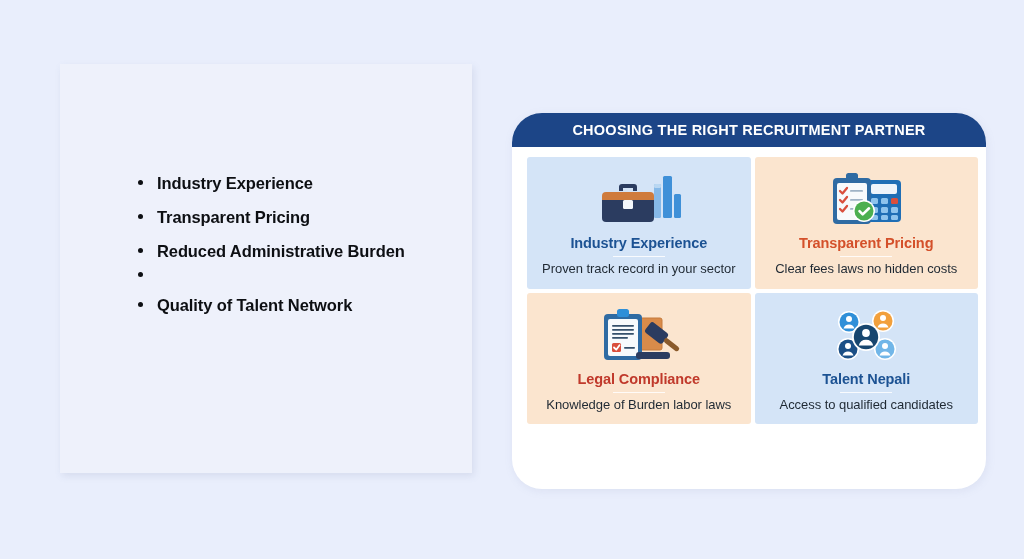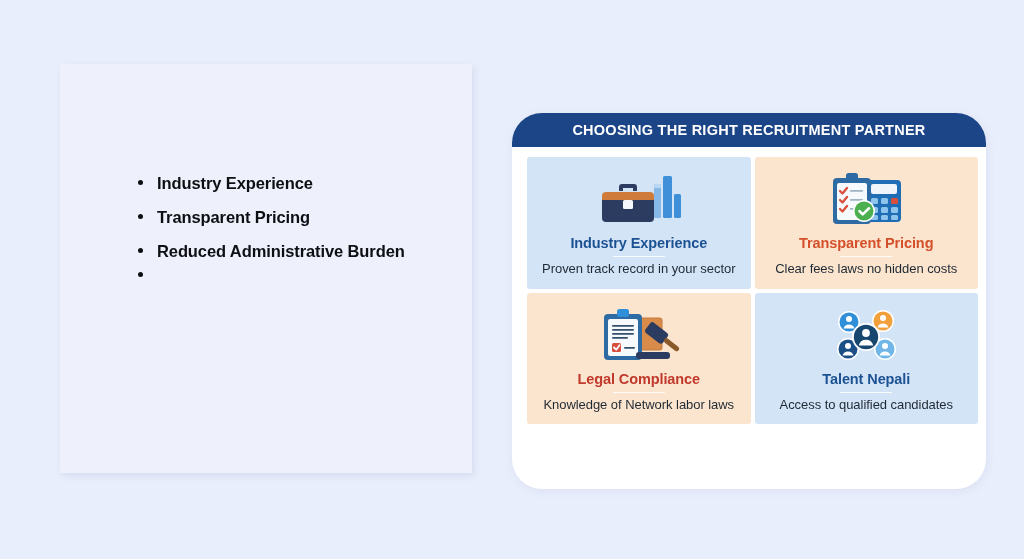--- a/index.html
+++ b/index.html
@@ -142,20 +142,24 @@
     <li>
       <span class="bullet-dot"></span>
       <span>Transparent Pricing</span>
     </li>
     <li>
       <span class="bullet-dot"></span>
       <span>Reduced Administrative Burden</span>
     </li>
     <li>
       <span class="bullet-dot"></span>
+    </li>
+    <li>
+      <span class="bullet-dot"></span>
+      <span>Quality of Talent Network</span>
     </li>
   </ul>
 </div>
 
 <div id="infographic">
 
   <div id="info-header">
     <span id="info-header-title">CHOOSING THE RIGHT RECRUITMENT PARTNER</span>
   </div>
 
@@ -229,21 +233,21 @@
           <rect x="28" y="41" width="11" height="1.7" rx="0.85" fill="#35506b"></rect>
           <g transform="rotate(38 62 30)">
             <rect x="48" y="22" width="22" height="13" rx="3" fill="#2b3c60"></rect>
             <rect x="69" y="26" width="18" height="5" rx="2.5" fill="#8a5a2b"></rect>
           </g>
           <rect x="40" y="46" width="34" height="7" rx="3" fill="#2b3c60"></rect>
         </svg>
       </div>
       <div class="tile-title red">Legal Compliance</div>
       <div class="tile-divider"></div>
-      <div class="tile-sub">Knowledge of Network labor laws</div>
+      <div class="tile-sub">Knowledge of Burden labor laws</div>
     </div>
 
     <div class="tile blue">
       <div class="tile-icon">
         <svg width="86" height="60" viewBox="0 0 86 60">
           <g stroke="#16385e" stroke-width="3" stroke-linecap="round">
             <line x1="27" y1="17" x2="43" y2="30"></line>
             <line x1="59" y1="15" x2="45" y2="29"></line>
             <line x1="26" y1="42" x2="40" y2="32"></line>
             <line x1="47" y1="32" x2="61" y2="42"></line>

